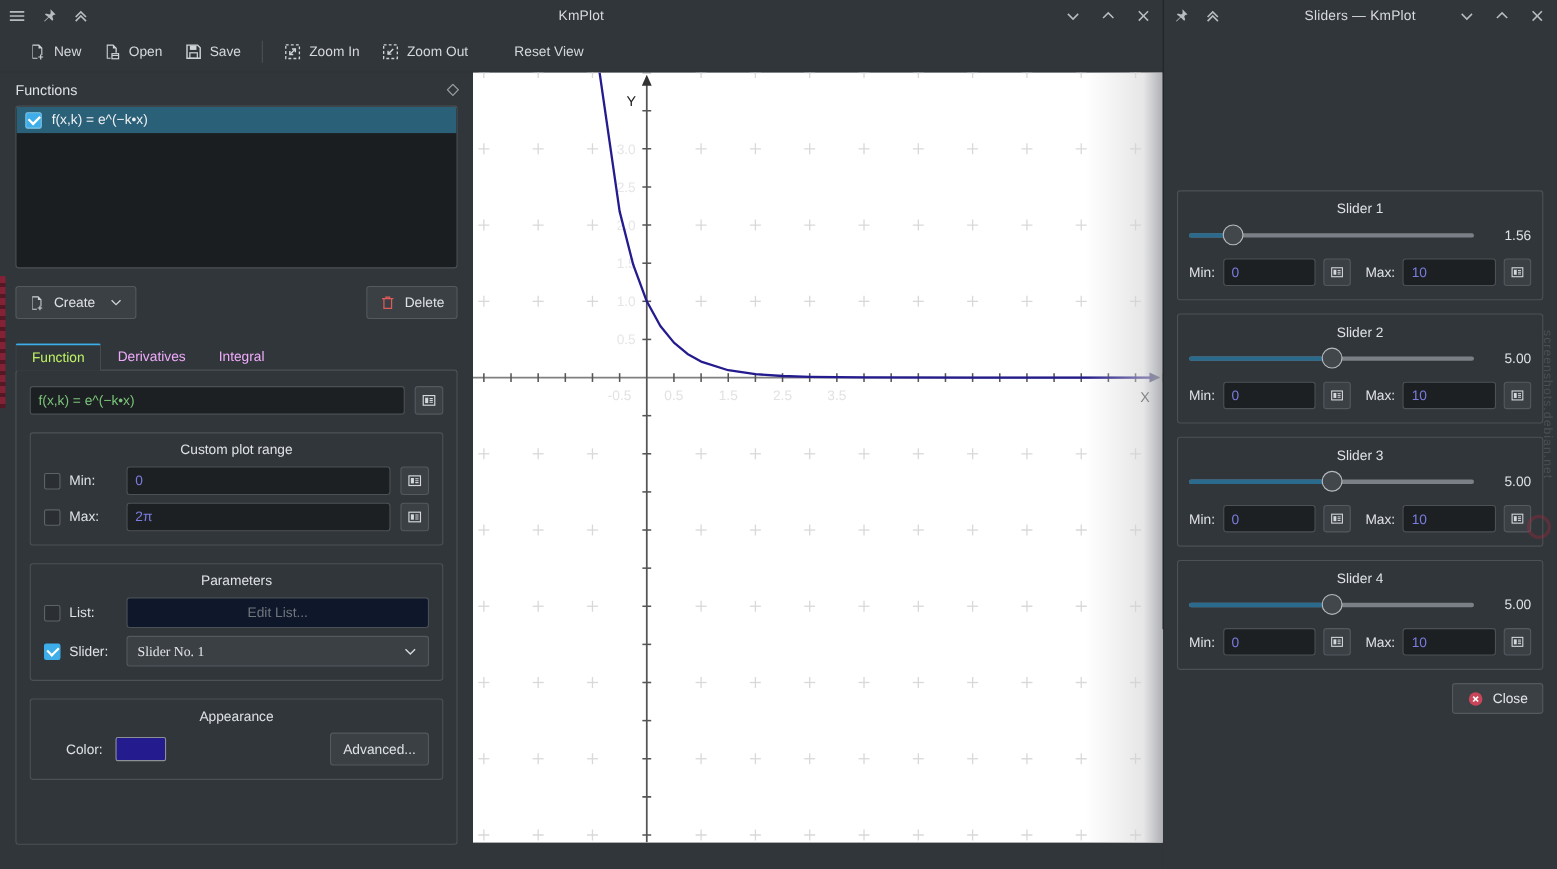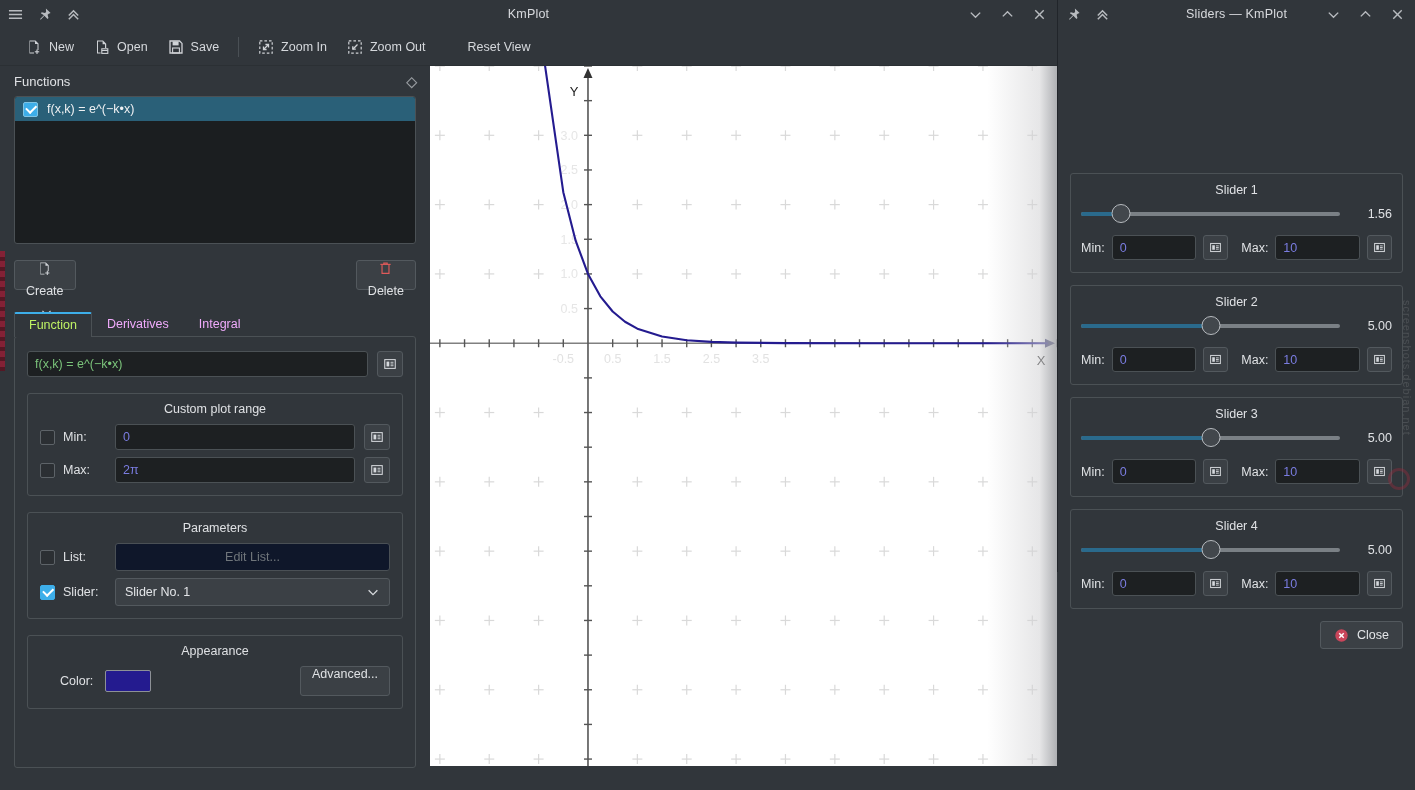--- a/index.html
+++ b/index.html
@@ -85,21 +85,21 @@
     border-left: 2px solid #fff; border-bottom: 2px solid #fff;
     transform: rotate(-45deg) translate(1px, -1px);
   }
   .fn-row .cbx { border-color: #7fc4e4; }
 
   .btn-row { display: flex; align-items: center; justify-content: space-between;
              margin: 16px 14px 0 14px; }
   .btn {
     display: flex; align-items: center; gap: 8px; height: 30px;
     padding: 0 11px; border: 1px solid #53595e; border-radius: 3px;
-    background: #3b4045; color: #dfe1e4; font-size: 12.5px; cursor: default; flex-direction: column;
+    background: #3b4045; color: #dfe1e4; font-size: 12.5px; cursor: default;
   }
   .btn .ti { width: 15px; height: 15px; flex: 0 0 15px; }
 
   
   .tabs { display: flex; margin: 20px 0 0 14px; height: 26px; align-items: flex-end; }
   .tab {
     padding: 4px 14px 5px 14px; font-size: 12.5px; color: #f0abfc;
     border: 1px solid transparent; border-bottom: none; cursor: default;
   }
   .tab.active {
@@ -141,21 +141,21 @@
   .val-blue { color: #7a7ce0; }
 
   .ghost-btn {
     flex: 1; height: 28px; border: 1px solid #4a5055; border-radius: 3px;
     background: #0f172a; color: #70767b; font-size: 12.5px;
     display: flex; align-items: center; justify-content: center;
   }
   .combo {
     flex: 1; height: 28px; border: 1px solid #53595e; border-radius: 3px;
     background: #3b4045; color: #e3e5e8; font-size: 12.5px;
-    display: flex; align-items: center; padding: 0 9px; justify-content: space-between;
+    display: flex; align-items: center; padding: 0 9px; justify-content: space-between; font-family: Liberation Serif, serif;
   }
   .color-swatch {
     width: 46px; height: 22px; background: #241b8f;
     border: 1px solid #8d9196; border-radius: 2px;
   }
   .appear-row { display: flex; align-items: center; gap: 12px; margin-top: 6px; margin-left: 20px; }
   .appear-row .sp { flex: 1; }
 
   
   .plot-wrap { flex: 1; position: relative; background: #31363b; padding: 0; }

